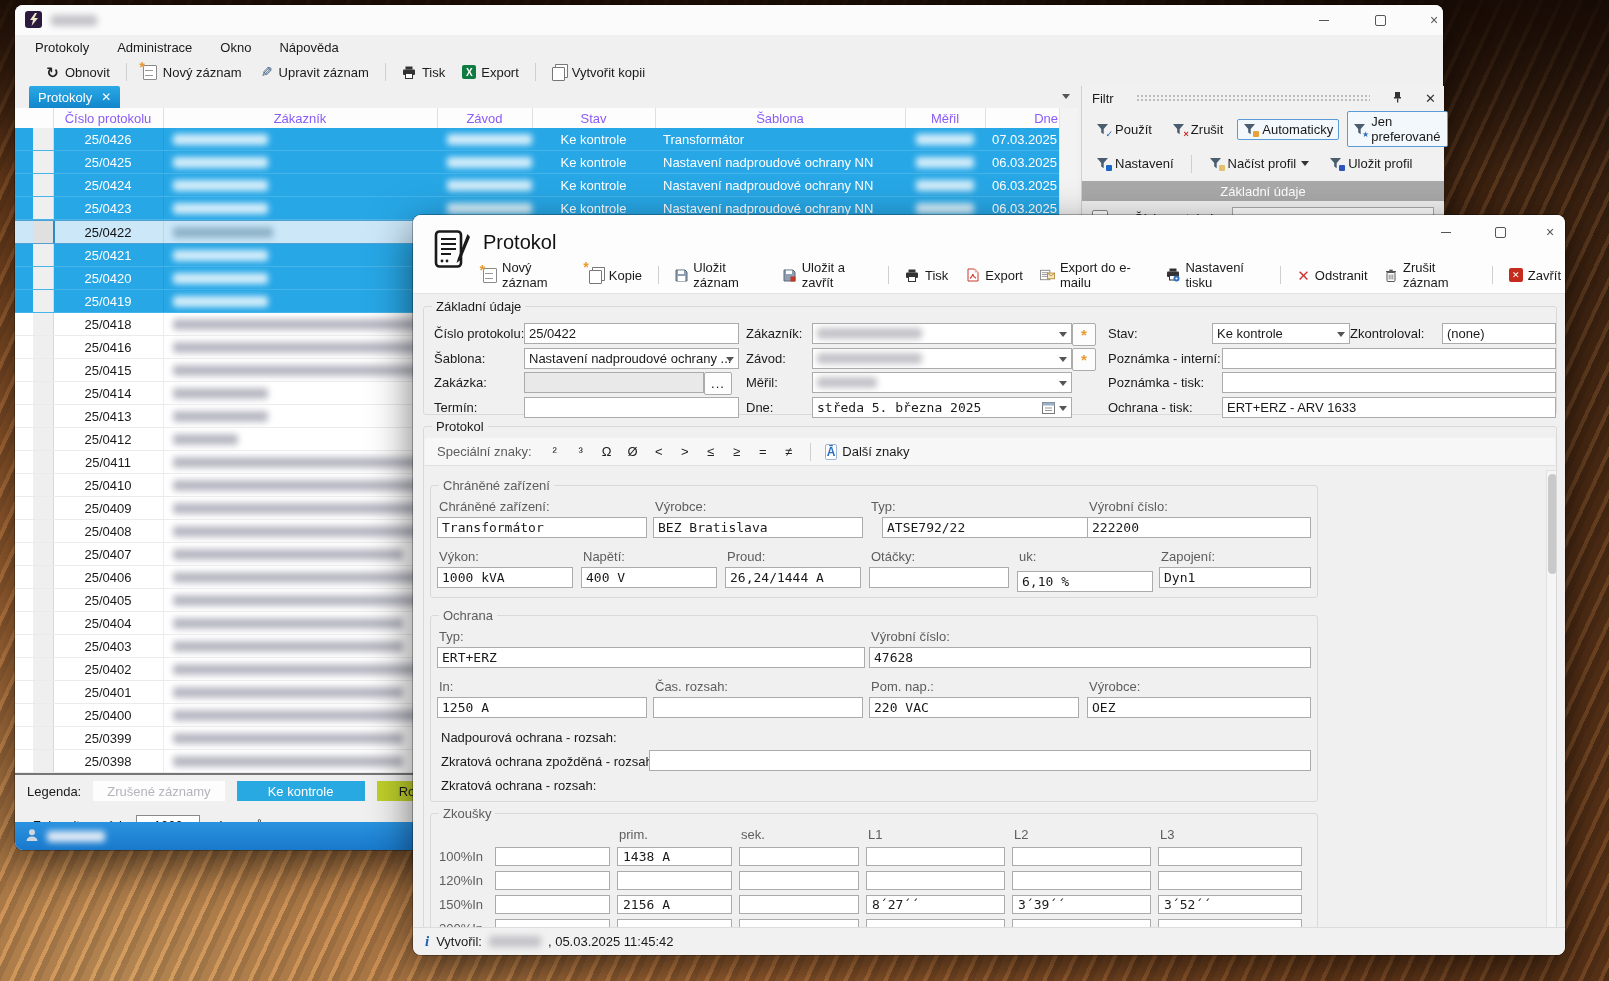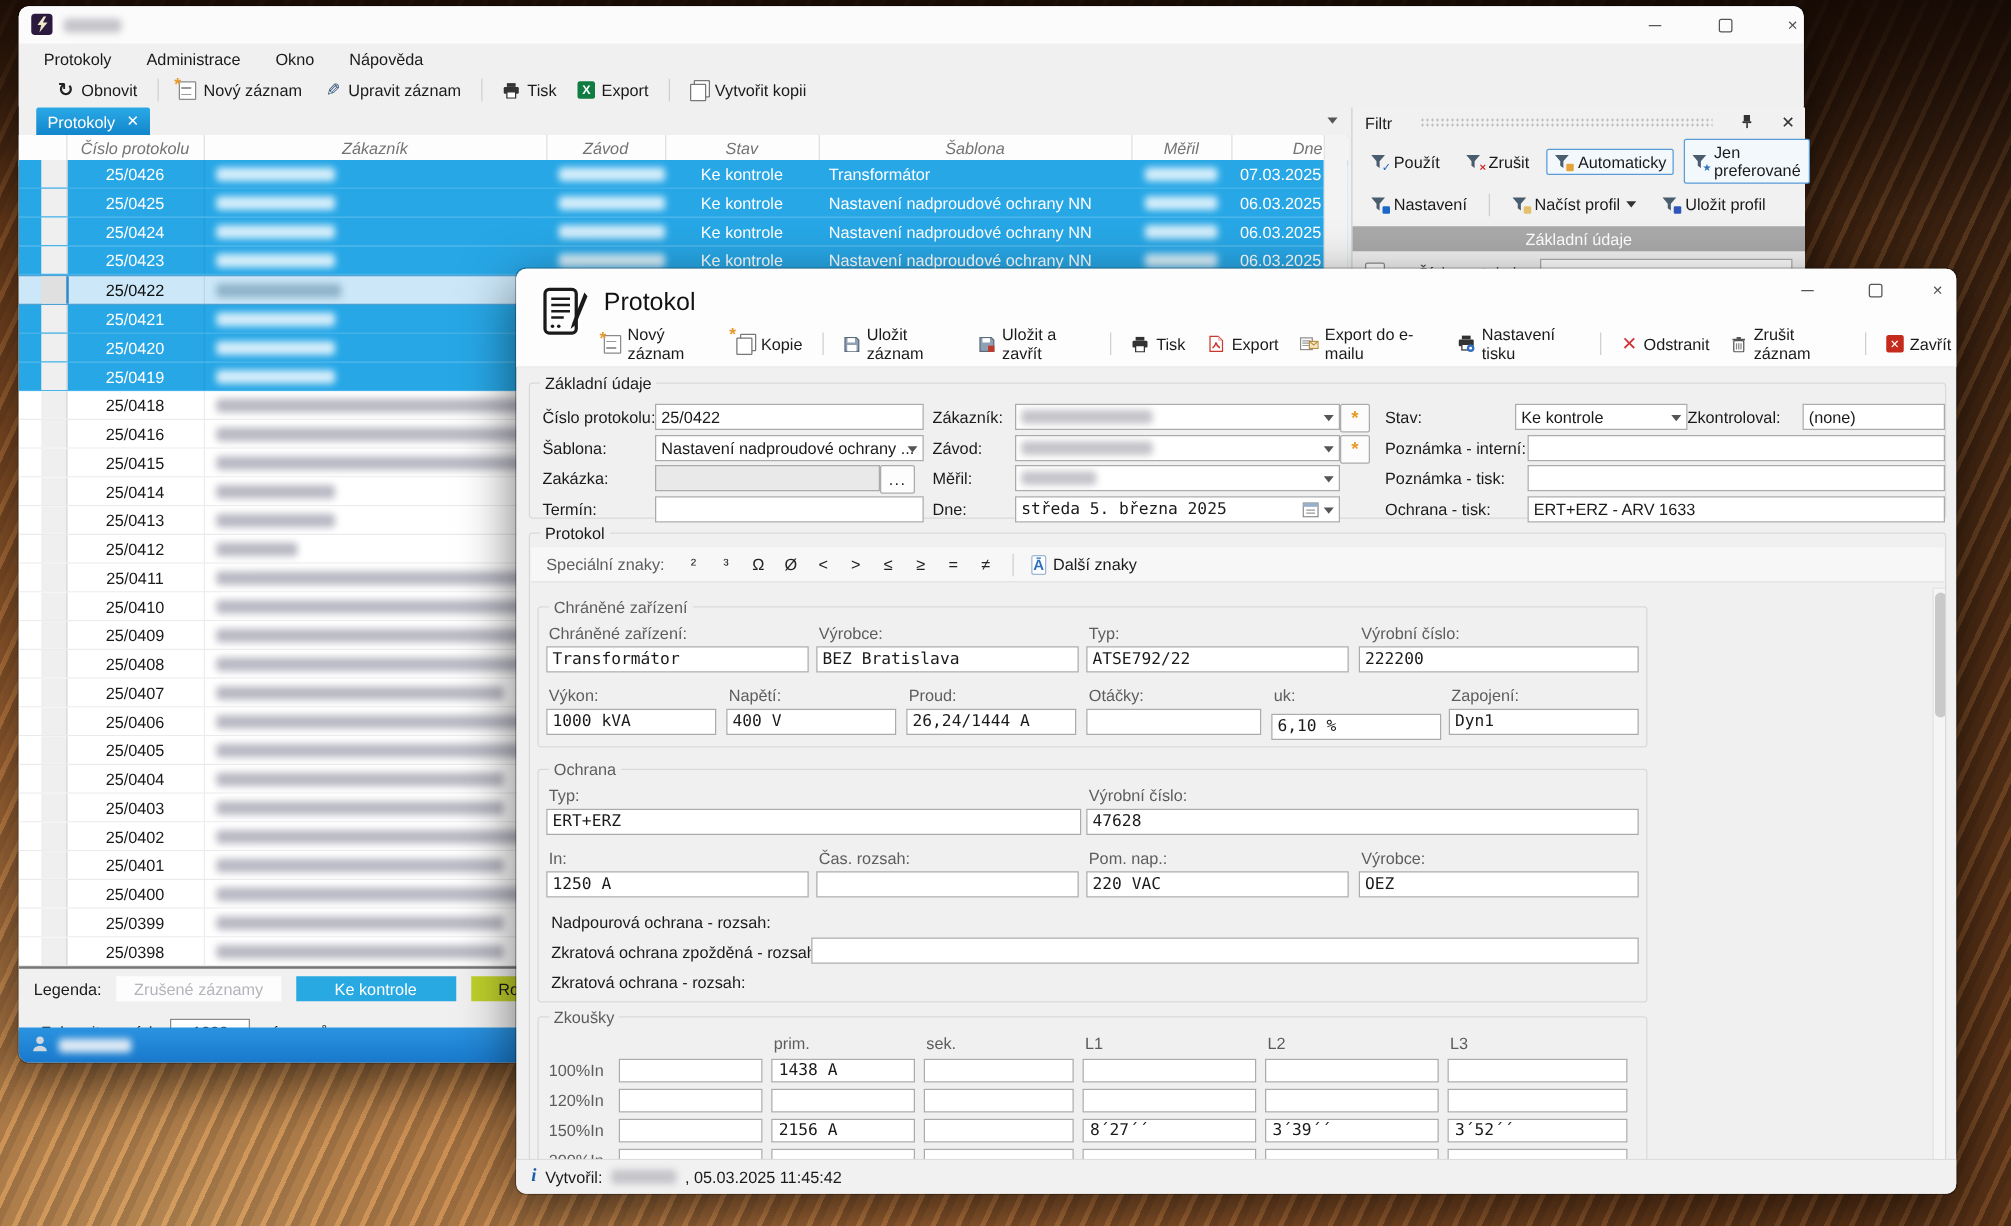--- a/index.html
+++ b/index.html
@@ -42,21 +42,21 @@
   .closebox{width:14px;height:14px;background:#c42b1c;border-radius:2px;color:#fff;font-size:9px;font-weight:bold;display:flex;align-items:center;justify-content:center;}
   .redx{color:#d13438;font-size:15px;font-weight:bold;line-height:1;}
   .refresh{font-size:15px;font-weight:bold;color:#222;line-height:1;}
   .pencil{font-size:14px;color:#33557a;line-height:1;transform:scaleX(-1);}
   
   #leftpane{position:absolute;left:0;top:81px;width:1063px;height:736px;}
   .tabstrip{position:absolute;left:0;top:0;width:100%;height:22px;border-bottom:2px solid #1797dc;}
   .tab{position:absolute;left:14px;top:0;height:22px;padding:0 9px;background:linear-gradient(180deg,#2aa9e6,#1286cc);color:#fff;display:flex;align-items:center;gap:9px;border-radius:2px 2px 0 0;}
   .tab .x{font-size:12px;font-weight:bold;}
   .cornerarrow{position:absolute;right:8px;top:8px;width:0;height:0;border-left:4px solid transparent;border-right:4px solid transparent;border-top:5px solid #555;}
-  .thead{position:absolute;left:0;top:22px;width:100%;height:20px;background:#fdfdfd;border-bottom:5px solid #0f766e;color:#737373;font-style:italic;}
+  .thead{position:absolute;left:0;top:22px;width:100%;height:20px;background:#fdfdfd;border-bottom:5px solid #0f766e;color:#8b5cf6;}
   .hc{position:absolute;top:0;bottom:0;display:flex;align-items:center;justify-content:center;border-right:1px solid #e0e0e0;overflow:hidden;white-space:nowrap;}
   .rows{position:absolute;left:0;top:42px;width:100%;height:645px;overflow:hidden;background:#fff;}
   .trow{position:relative;height:22px;text-decoration:underline;}
   .trow.normal{background:#fff;border-bottom:1px solid #ebebeb;}
   .trow.review{background:#27a7e6;color:#fff;border-bottom:1px solid #45b4ea;}
   .trow.selected{background:#cbe7f8;color:#111;border-top:1px solid #51a0d2;border-bottom:1px solid #51a0d2;}
   .c{position:absolute;top:0;bottom:0;display:flex;align-items:center;overflow:hidden;white-space:nowrap;}
   .c.rh{left:18px;width:20px;background:#efefef;border-right:1px solid #d8d8d8;}
   .trow.selected .c.rh{background:#e0e0e0;border-right:2px solid #2f8bc8;}
   .c.num{left:38px;width:110px;justify-content:center;border-right:1px solid rgba(0,0,0,.07);}
@@ -908,21 +908,21 @@
         </span>
       </div>
 
       <fieldset style="left:6px;top:44px;width:886px;height:118px">
         <legend class="glab">Chráněné zařízení</legend>
         <span class="lab glab" style="left:8px;top:6px">Chráněné zařízení:</span>
         <span class="input mono" style="position:absolute;left:6px;top:24px;width:200px">Transformátor</span>
         <span class="lab glab" style="left:224px;top:6px">Výrobce:</span>
         <span class="input mono" style="position:absolute;left:222px;top:24px;width:200px">BEZ Bratislava</span>
         <span class="lab glab" style="left:440px;top:6px">Typ:</span>
-        <span class="input mono" style="position:absolute;left:438px;top:24px;width:200px">ATSE792/22</span>
+        <span class="input mono" style="position:absolute;left:451px;top:24px;width:200px">ATSE792/22</span>
         <span class="lab glab" style="left:658px;top:6px">Výrobní číslo:</span>
         <span class="input mono" style="position:absolute;left:656px;top:24px;width:214px">222200</span>
 
         <span class="lab glab" style="left:8px;top:56px">Výkon:</span>
         <span class="input mono" style="position:absolute;left:6px;top:74px;width:126px">1000 kVA</span>
         <span class="lab glab" style="left:152px;top:56px">Napětí:</span>
         <span class="input mono" style="position:absolute;left:150px;top:74px;width:126px">400 V</span>
         <span class="lab glab" style="left:296px;top:56px">Proud:</span>
         <span class="input mono" style="position:absolute;left:294px;top:74px;width:126px">26,24/1444 A</span>
         <span class="lab glab" style="left:440px;top:56px">Otáčky:</span>

